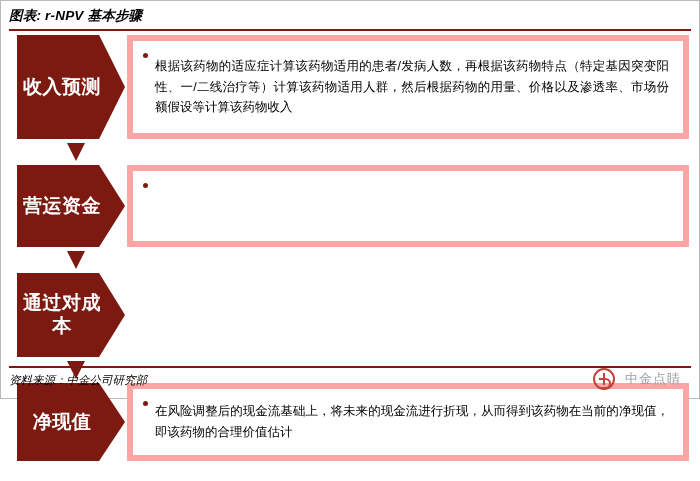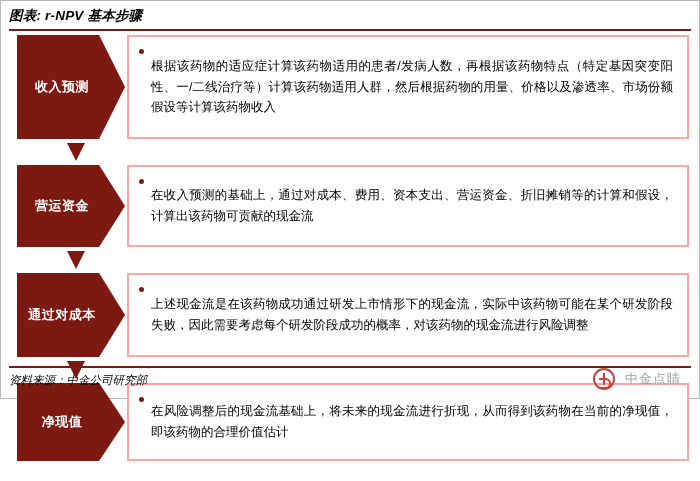--- a/index.html
+++ b/index.html
@@ -73,34 +73,34 @@
     display: flex;
     align-items: center;
     justify-content: flex-start;
     box-sizing: border-box;
     padding-left: 6px;
   }
   .arrow-label span {
     display: block;
     width: 78px;
     text-align: center;
-    font-size: 13px;
+    font-size: 19px;
     font-weight: bold;
     line-height: 1.2;
     letter-spacing: 0.5px;
   }
 
   
   .desc-box {
     position: absolute;
     left: 118px;
     top: 0;
     right: 4px;
     height: 100%;
-    border: 2px solid #fca5a5;
+    border: 6px solid #fca5a5;
     background: #ffffff;
     box-sizing: border-box;
     padding: 10px 14px 10px 22px;
     display: flex;
     align-items: center;
   }
   .desc-box .bullet {
     position: absolute;
     left: 10px;
     top: 12px;
@@ -212,33 +212,28 @@
     </div>
 
     <div class="connector" style="top:108px;"></div>
 
     <div class="row" style="top:130px; height:82px;">
       <div class="arrow-label">
         <span>营运资金</span>
       </div>
       <div class="desc-box">
         <div class="bullet"></div>
-        <div class="desc-text">在收入预测的基础上，通过对成本、费用、资本支出、营运资金、折旧摊销等的计算和假设，计算出该药物可贡献的现金流</div>
       </div>
     </div>
 
     <div class="connector" style="top:216px;"></div>
 
     <div class="row" style="top:238px; height:84px;">
       <div class="arrow-label">
         <span>通过对成本</span>
-      </div>
-      <div class="desc-box">
-        <div class="bullet"></div>
-        <div class="desc-text">上述现金流是在该药物成功通过研发上市情形下的现金流，实际中该药物可能在某个研发阶段失败，因此需要考虑每个研发阶段成功的概率，对该药物的现金流进行风险调整</div>
       </div>
     </div>
 
     <div class="connector" style="top:326px;"></div>
 
     <div class="row" style="top:348px; height:78px;">
       <div class="arrow-label">
         <span>净现值</span>
       </div>
       <div class="desc-box">

